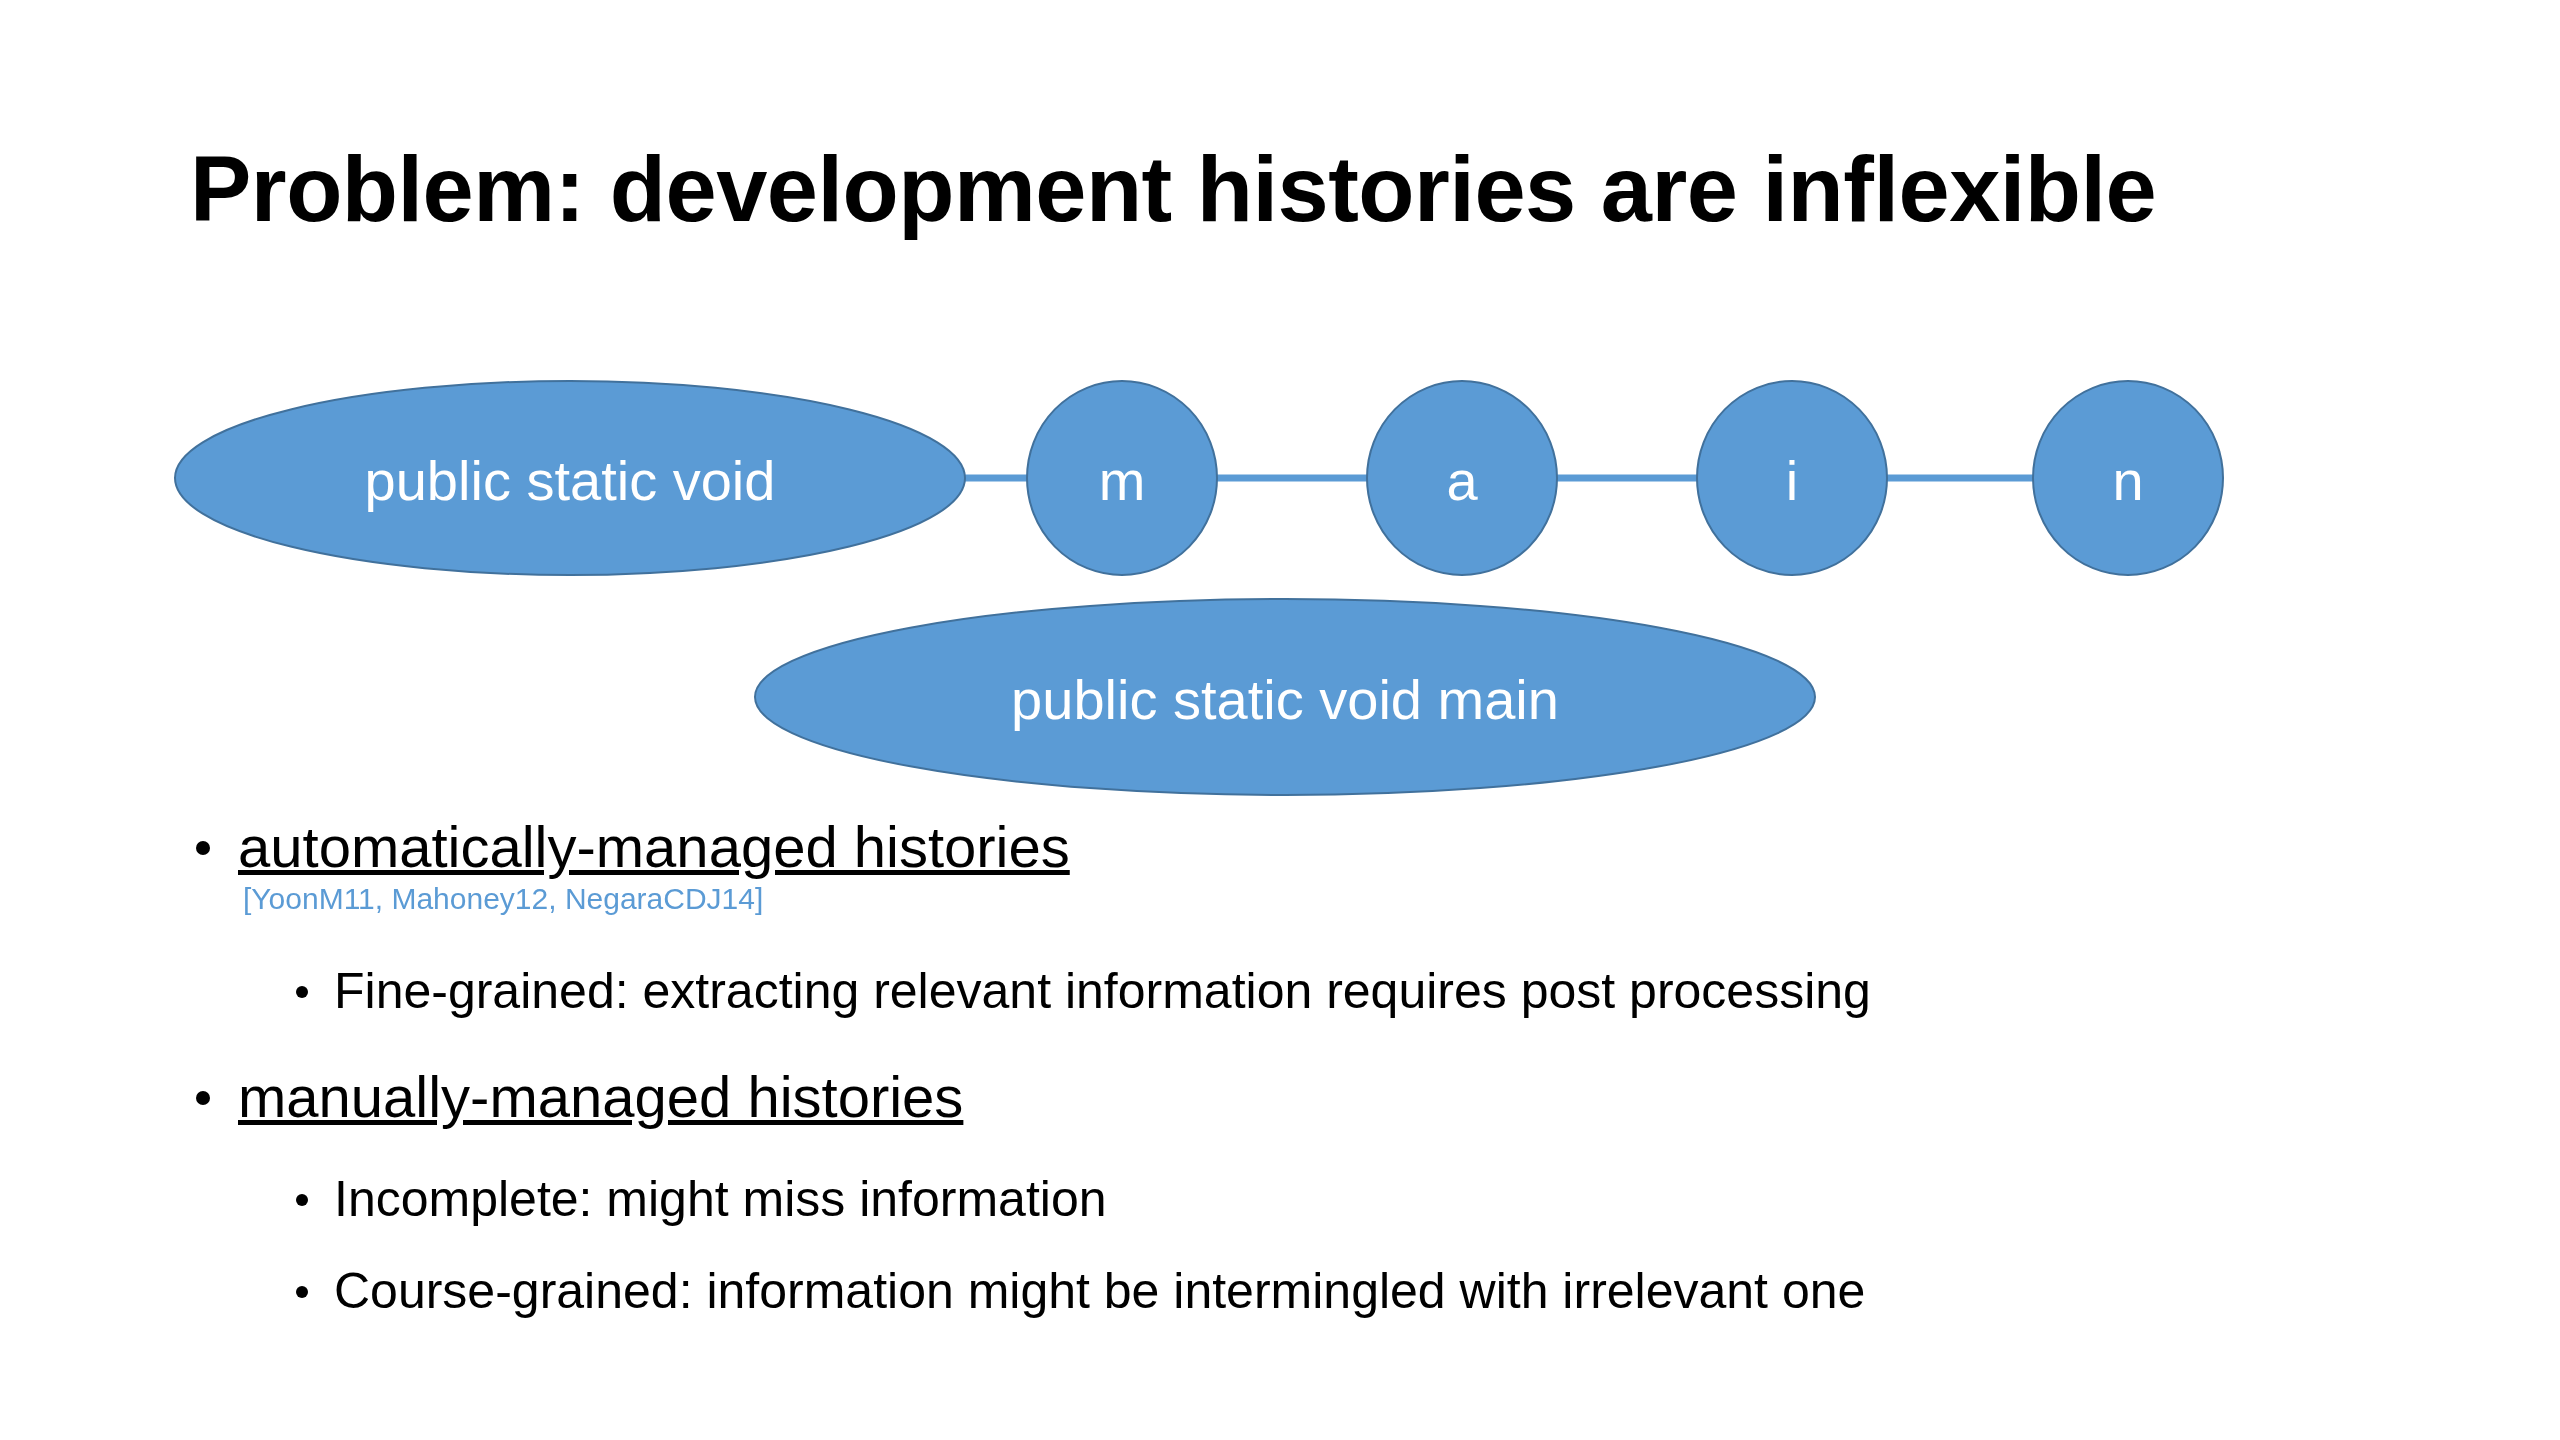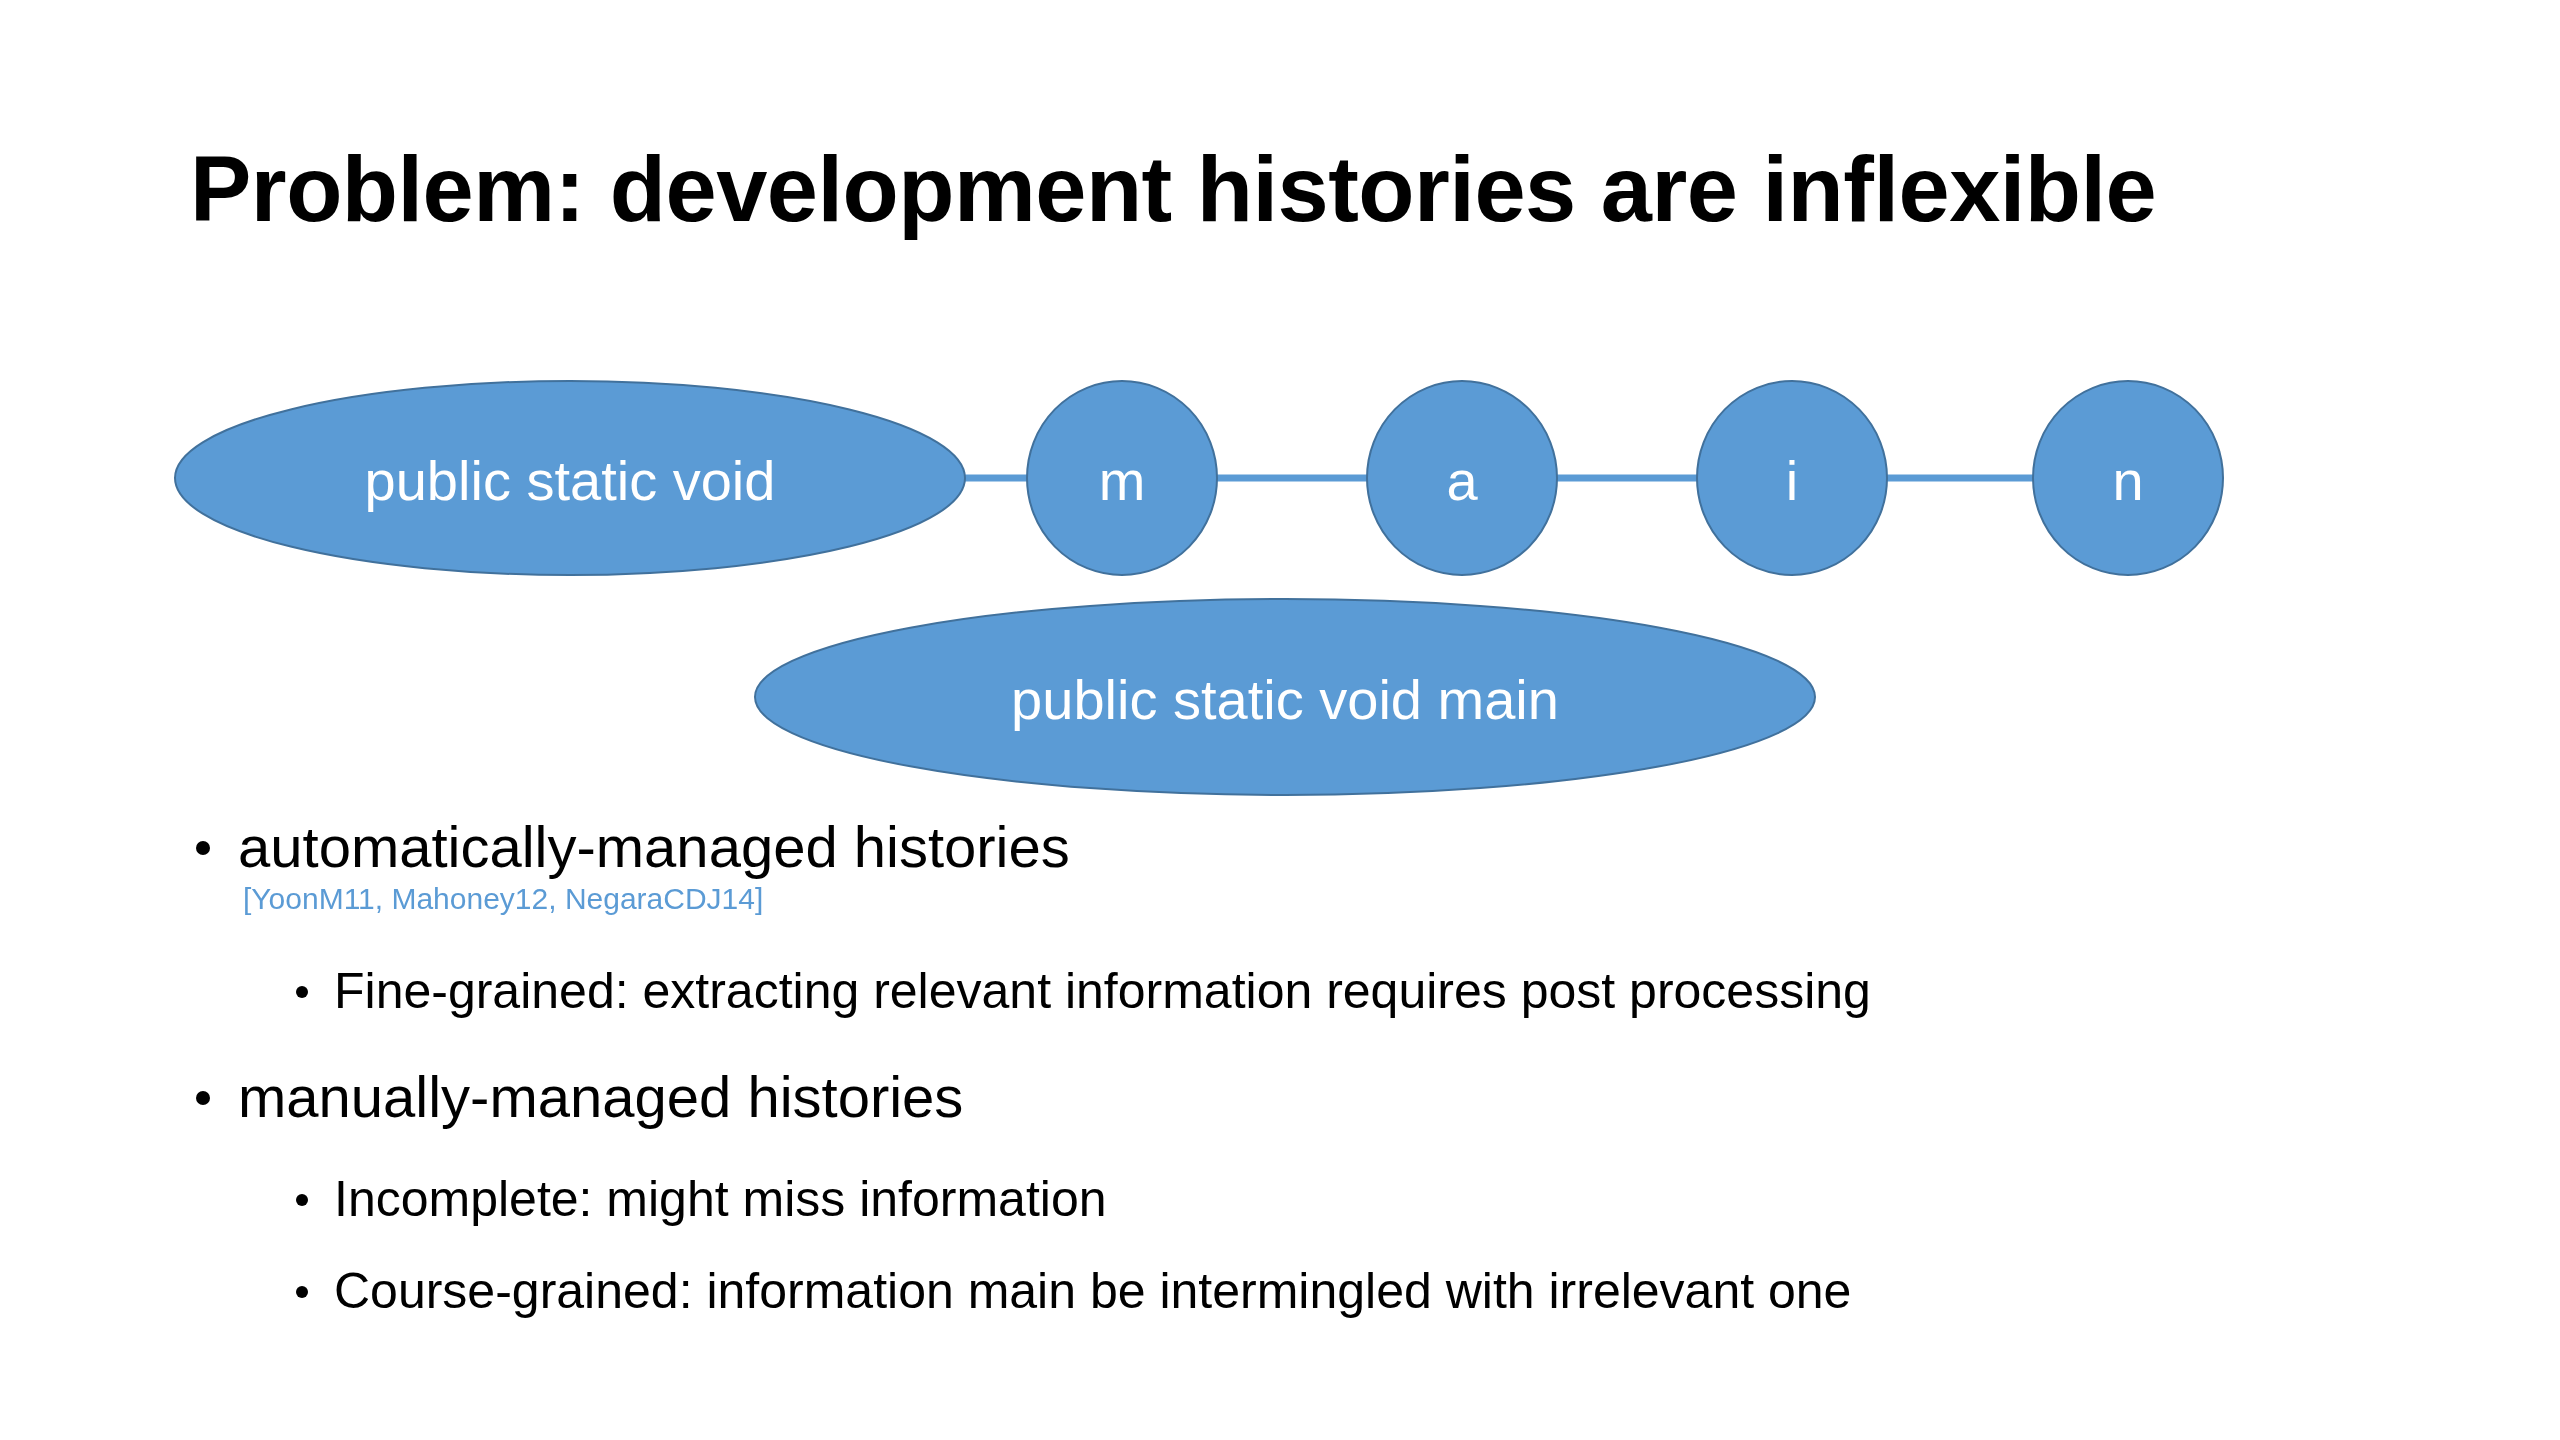--- a/index.html
+++ b/index.html
@@ -106,20 +106,21 @@
     top: -10px;
     margin-right: 26px;
   }
   .btext {
     white-space: nowrap;
   }
   .level1 .btext {
     font-size: 58px;
     line-height: 1.0;
     color: #000000;
+    text-decoration: underline;
   }
   .level2 .btext {
     font-size: 50px;
     line-height: 1.0;
     color: #000000;
   }
 
   .citation {
     position: relative;
     padding-left: 243px;
@@ -210,18 +211,18 @@
 
     <div class="bullet-row level2">
       <span class="dot"></span>
       <span class="btext">Incomplete: might miss information</span>
     </div>
 
     <div class="sp-d"></div>
 
     <div class="bullet-row level2">
       <span class="dot"></span>
-      <span class="btext">Course-grained: information main be intermingled with irrelevant one</span>
+      <span class="btext">Course-grained: information might be intermingled with irrelevant one</span>
     </div>
 
   </div>
 
 </div>
 
 </body></html>

